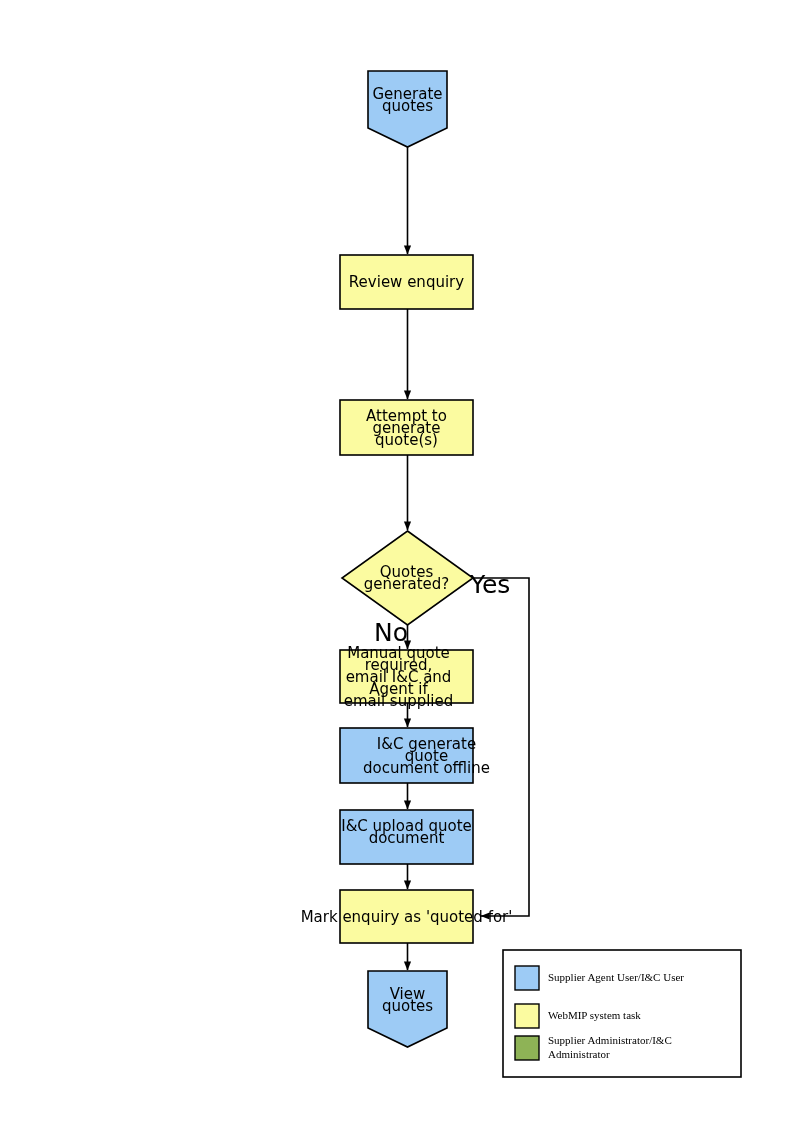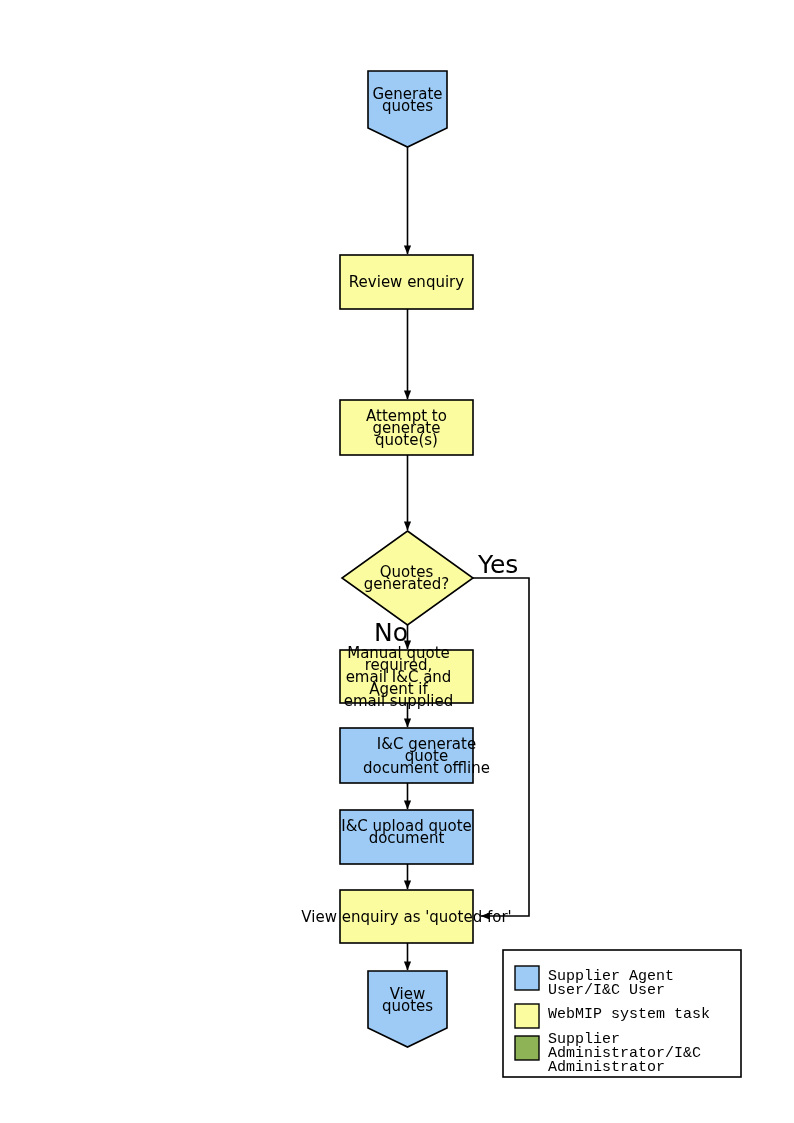--- a/index.html
+++ b/index.html
@@ -39,22 +39,22 @@
   }
   .edge-label {
     position: absolute;
     font-family: "DejaVu Sans", sans-serif;
     font-size: 25px;
     line-height: 25px;
     color: #000000;
   }
   .legend-label {
     position: absolute;
-    font-family: Liberation Mono, monospace;
-    font-size: 15px;
+    font-family: Liberation Serif, serif;
+    font-size: 11px;
     line-height: 14px;
     color: #000000;
     white-space: pre-line;
   }
 </style>
 </head>
 <body>
 
 <div id="canvas">
 
@@ -131,25 +131,25 @@
   <div class="node-label" style="left:340px; top:650px; width:117px; height:53px;">Manual quote required,
 email I&amp;C and Agent if
 email supplied</div>
 
   <div class="node-label" style="left:340px; top:728px; width:133px; height:55px;margin-left:20px;">I&amp;C generate quote
 document offline</div>
 
   <div class="node-label" style="left:340px; top:810px; width:133px; height:43px;">I&amp;C upload quote
 document</div>
 
-  <div class="node-label" style="left:336px; top:890px; width:141px; height:53px; white-space:nowrap;">View enquiry as 'quoted for'</div>
+  <div class="node-label" style="left:336px; top:890px; width:141px; height:53px; white-space:nowrap;">Mark enquiry as 'quoted for'</div>
 
   <div class="node-label" style="left:368px; top:971px; width:79px; height:57px;">View quotes</div>
 
-  <div class="edge-label" style="left:470px; top:552px;margin-left:8px;">Yes</div>
+  <div class="edge-label" style="left:470px; top:572px;">Yes</div>
 
   <div class="edge-label" style="left:374px; top:620px;">No</div>
 
   <div class="legend-label" style="left:548px; top:970px; width:185px;">Supplier Agent User/I&amp;C User</div>
 
   <div class="legend-label" style="left:548px; top:1008px; width:185px;">WebMIP system task</div>
 
   <div class="legend-label" style="left:548px; top:1033px; width:190px;">Supplier Administrator/I&amp;C
 Administrator</div>
 

